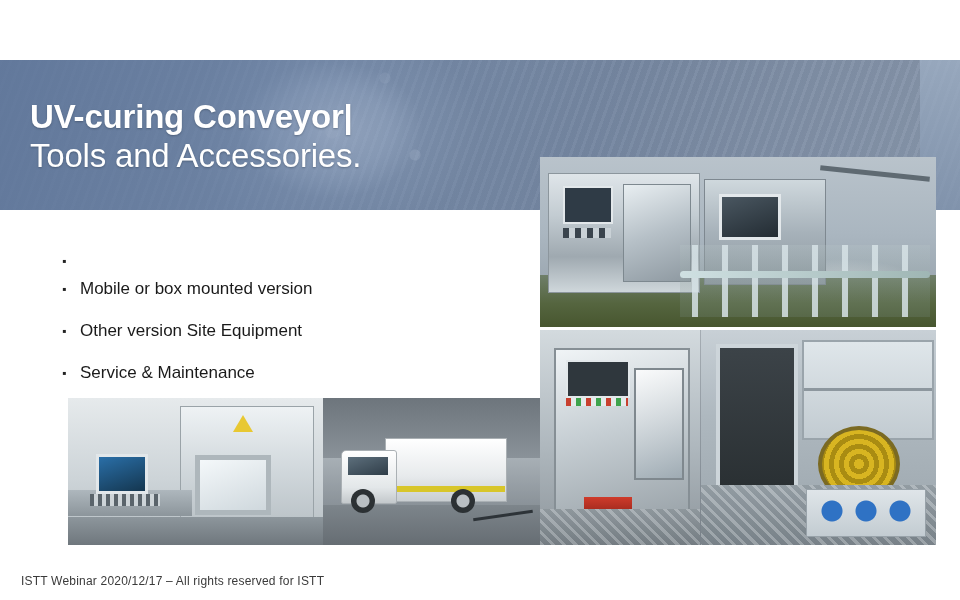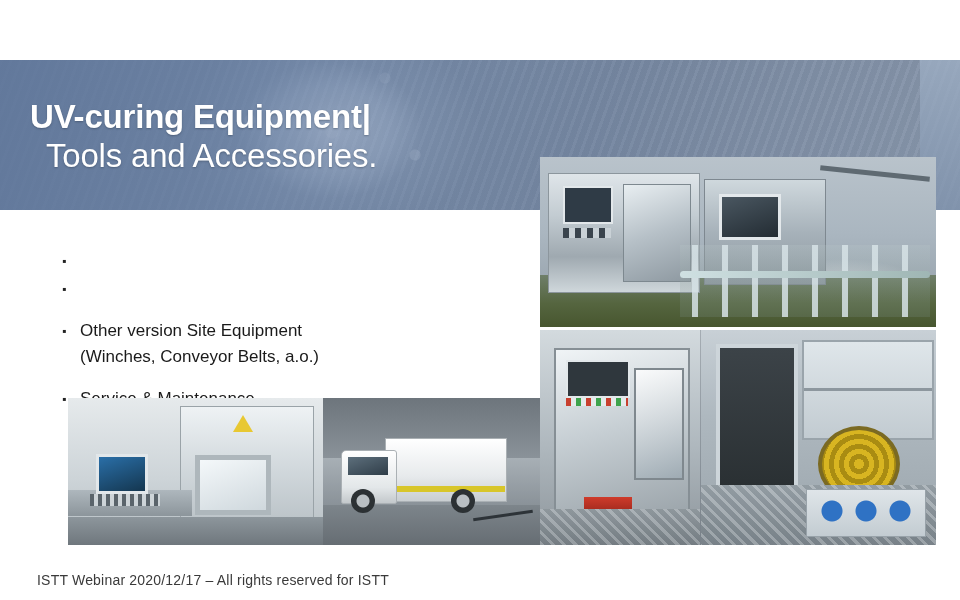--- a/index.html
+++ b/index.html
@@ -72,21 +72,20 @@
   }
   .title-line1 {
     font-size: 33px;
     font-weight: bold;
     letter-spacing: -0.2px;
   }
   .title-line2 {
     font-size: 33px;
     font-weight: normal;
     letter-spacing: -0.2px;
-    margin-left: 16px;
   }
 
   
   .bullets {
     position: absolute;
     left: 62px;
     top: 248px;
     width: 470px;
     color: #1a1a1a;
     font-size: 17px;
@@ -358,54 +357,54 @@
   #photo-equipment-module .grate {
     position: absolute; left: 0; bottom: 0; width: 100%; height: 36px;
     background:
       repeating-linear-gradient(45deg, rgba(255,255,255,0.20) 0 3px, rgba(0,0,0,0.06) 3px 8px),
       linear-gradient(180deg, #97a0a6, #7b848a);
   }
 
   
   .footer {
     position: absolute;
-    left: 37px;
+    left: 21px;
     bottom: 12px;
-    font-size: 14px;
+    font-size: 12px;
     color: #3a3a3a;
     letter-spacing: 0.2px;
     margin-top: 9px;
   }
 </style>
 </head>
 <body>
 
 <div class="header-band">
   <div class="header-photo"></div>
   <div class="header-overlay"></div>
   <div class="header-right-edge"></div>
   <div class="title-block">
-    <div class="title-line1">UV-curing Equipment|</div>
+    <div class="title-line1">UV-curing Conveyor|</div>
     <div class="title-line2">Tools and Accessories.</div>
   </div>
 </div>
 
 <div class="bullets">
   <div class="bullet">
     <span class="marker">▪</span>
   </div>
   <div class="bullet">
     <span class="marker">▪</span>
+    <span class="btext">Mobile or box mounted version</span>
   </div>
   <div class="gap-sm"></div>
   <div class="bullet">
     <span class="marker">▪</span>
     <span class="btext">
       <span>Other version Site Equipment</span>
-      <span class="sub">(Winches, Conveyor Belts, a.o.)</span>
     </span>
   </div>
   <div class="gap-sm"></div>
   <div class="bullet">
     <span class="marker">▪</span>
     <span class="btext">Service &amp; Maintenance</span>
   </div>
 </div>
 
 <div class="photo" id="photo-uv-machine">

